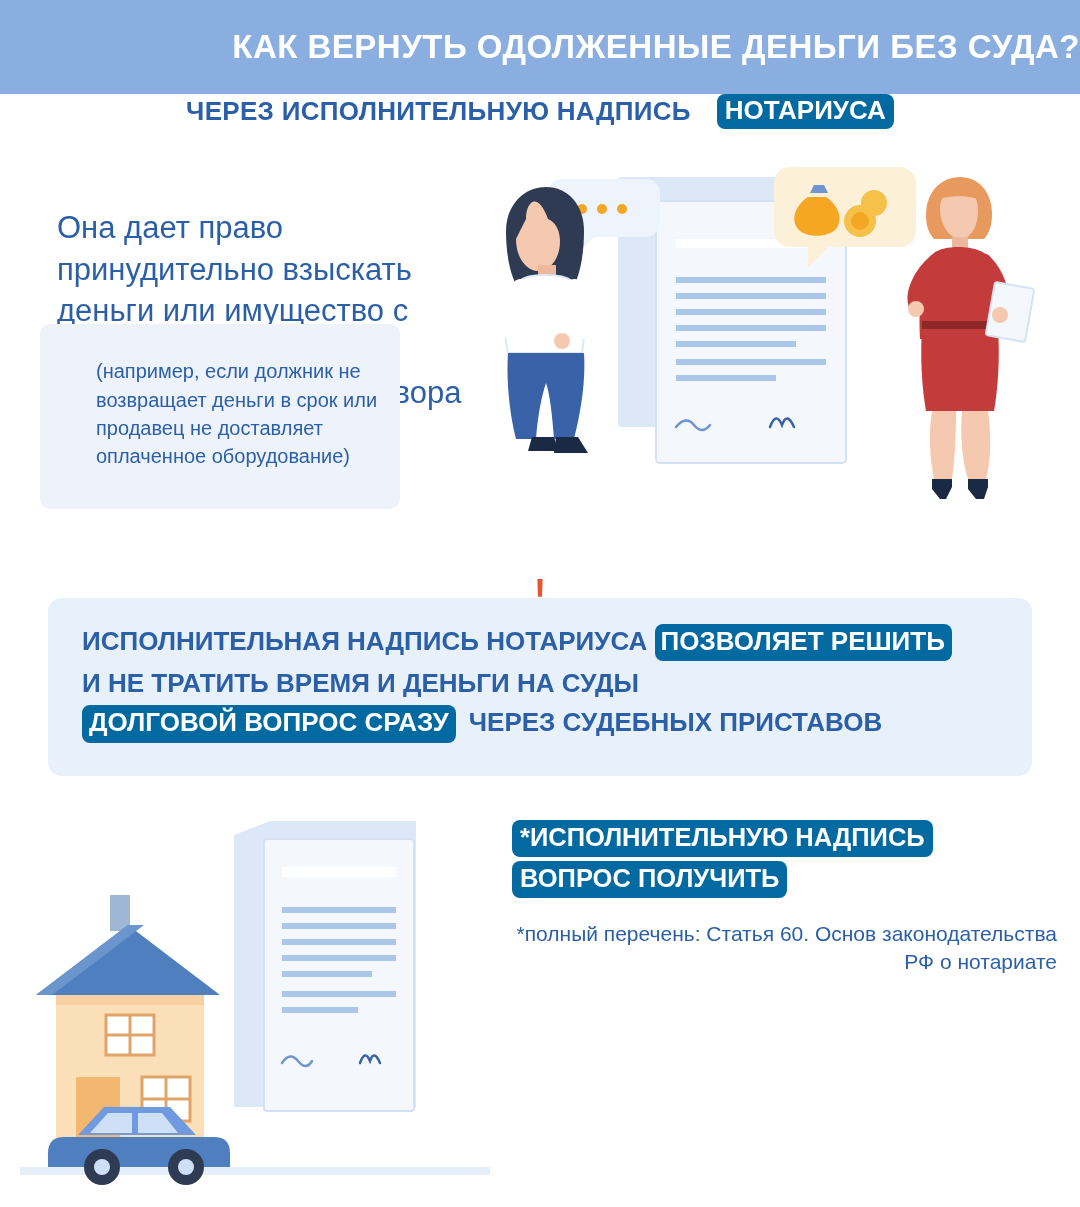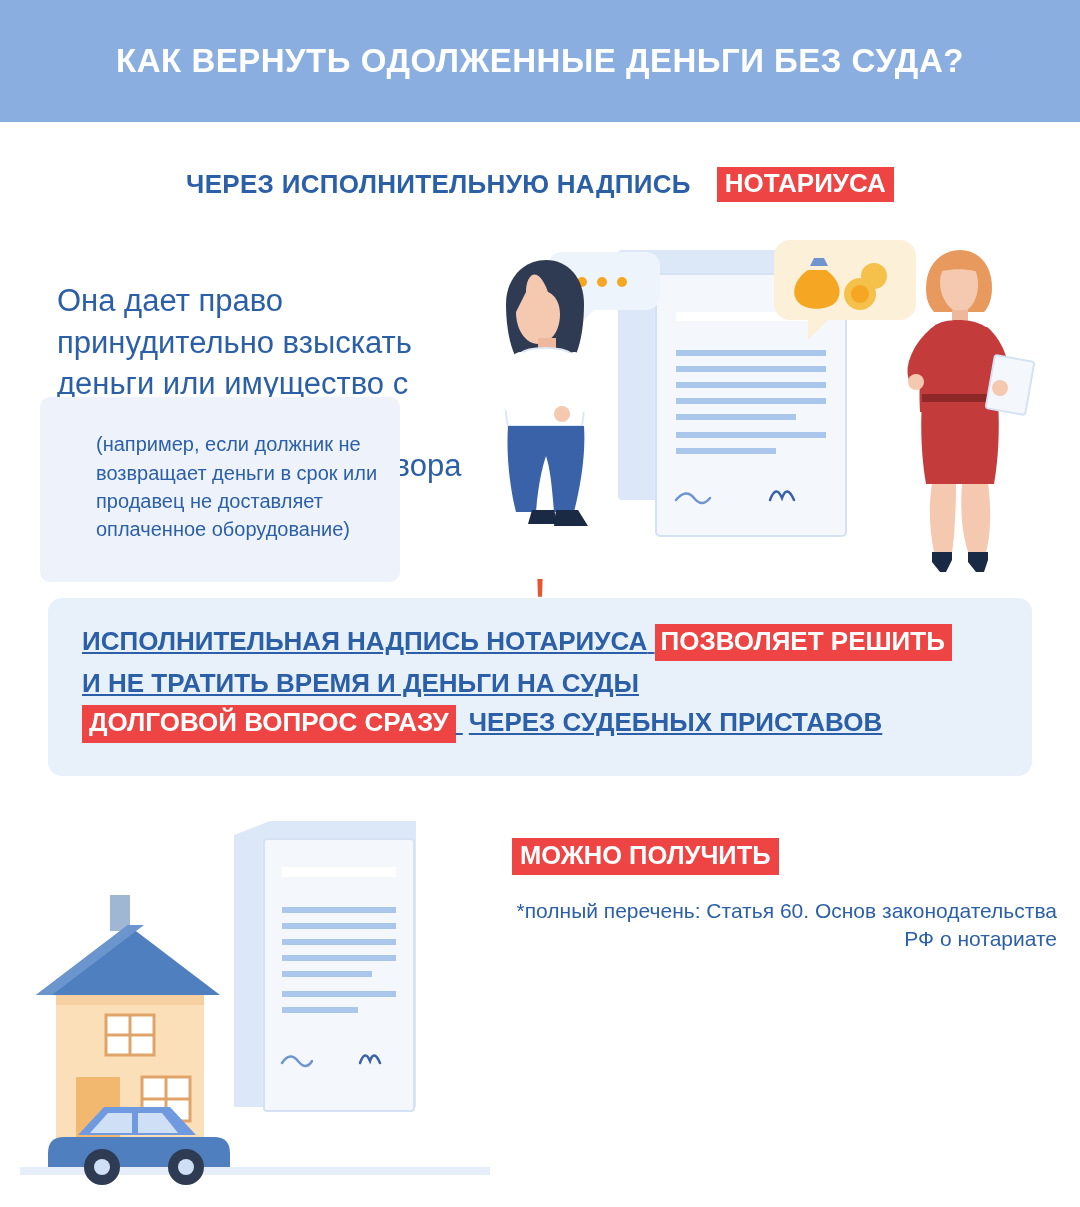--- a/index.html
+++ b/index.html
@@ -12,56 +12,56 @@
     height: 1207px;
     font-family: "Liberation Sans", sans-serif;
     color: #2b5fa8;
     position: relative;
     overflow: hidden;
   }
 
   
   .header {
     width: 1080px;
-    height: 122px;
+    height: 94px;
     background: #8aaee0;
     display: flex;
     align-items: center;
-    justify-content: center;
+    justify-content: flex-end;
   }
   .header-title {
     font-size: 33px;
     font-weight: bold;
     letter-spacing: 0.5px;
     color: #ffffff;
     text-align: center;
     text-transform: uppercase;
   }
 
   
   .section1-title {
-    margin-top: 45px;
     display: flex;
     align-items: center;
     justify-content: center;
     gap: 16px;
   }
   .section1-title .plain {
     font-size: 26px;
     font-weight: bold;
     color: #2b5fa8;
     letter-spacing: 0.3px;
   }
   .hl {
-    background: #ef4444;
+    background: #0369a1;
     color: #ffffff;
     font-weight: bold;
     padding: 3px 8px 5px 8px;
     display: inline-block;
     line-height: 1.05;
+    border-radius: 8px;
   }
   .section1-title .hl {
     font-size: 26px;
     margin-left: 10px;
   }
 
   
   .block1 {
     position: relative;
     height: 400px;
@@ -128,21 +128,20 @@
     width: 984px;
     height: 178px;
     background: #e8f0fa;
     border-radius: 14px;
   }
   .banner-inner {
     position: absolute;
     left: 34px;
     right: 28px;
     top: 26px;
-    text-decoration: underline;
   }
   .banner-line {
     font-size: 26px;
     font-weight: bold;
     color: #2b5fa8;
     line-height: 1.0;
     margin-bottom: 9px;
     white-space: nowrap;
   }
   .banner-line .hl {
@@ -381,19 +380,19 @@
       <circle cx="82" cy="352" r="18" fill="#2f3b52"></circle>
       <circle cx="82" cy="352" r="8" fill="#cfe0f6"></circle>
       <circle cx="166" cy="352" r="18" fill="#2f3b52"></circle>
       <circle cx="166" cy="352" r="8" fill="#cfe0f6"></circle>
     </g>
   </svg>
 </div>
 
 <div class="right3">
   <div class="r3-title">
-    <br>
-    <span class="hl">МОЖНО ПОЛУЧИТЬ</span>
+    <span class="hl">*ИСПОЛНИТЕЛЬНУЮ НАДПИСЬ</span><br>
+    <span class="hl">ВОПРОС ПОЛУЧИТЬ</span>
   </div>
 
 
   <div class="footnote">*полный перечень: Статья 60. Основ законодательства РФ о нотариате</div>
 </div>
 
 </body></html>

